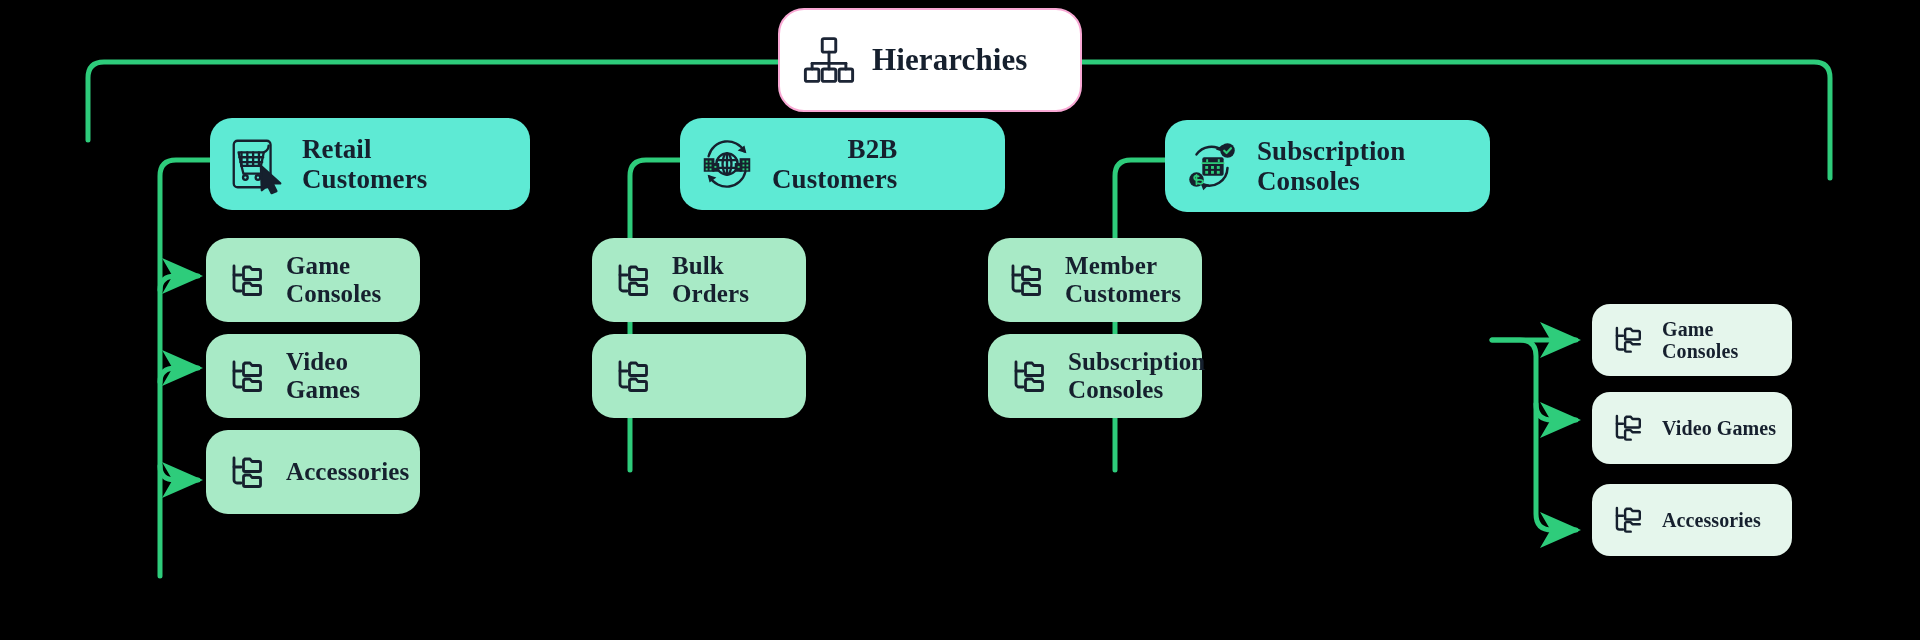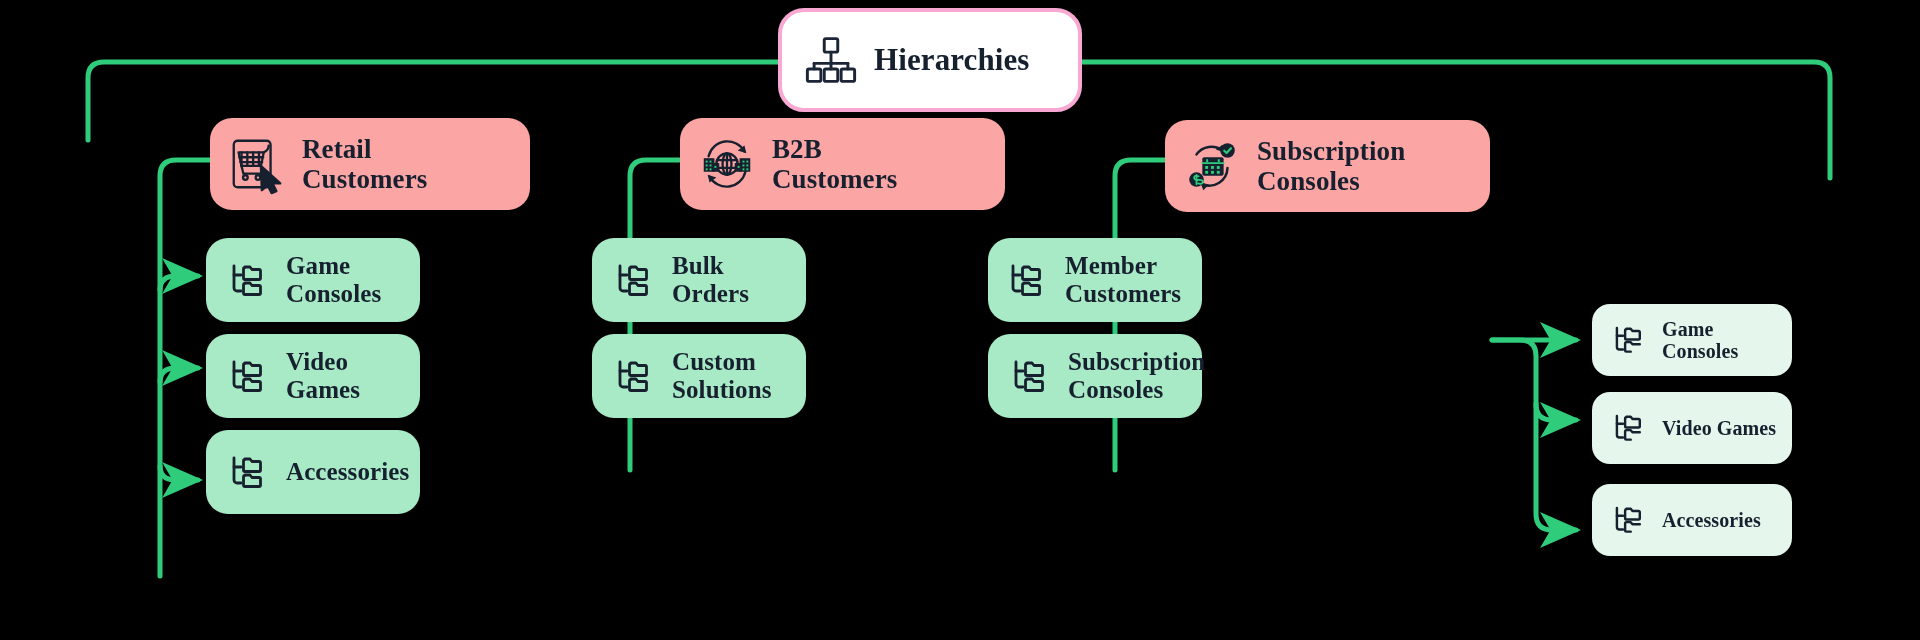--- a/index.html
+++ b/index.html
@@ -14,27 +14,27 @@
   .node{
     position:absolute;box-sizing:border-box;display:flex;align-items:center;
     border-radius:22px;color:#16202e;
   }
   .node .ico{flex:0 0 auto;display:flex;align-items:center;justify-content:center;}
   .node .lbl{font-weight:700;line-height:1.12;letter-spacing:.1px;}
 
   
   #title{
     left:778px;top:8px;width:304px;height:104px;
-    background:#ffffff;border:4px solid #f9a8d4;border-radius:26px;
+    background:#ffffff;border:2px solid #f9a8d4;border-radius:26px;
     padding-left:22px;gap:16px;z-index:5;
   }
   #title .lbl{font-size:31px;}
 
   
-  .lvl1{background:#fca5a5;height:92px;padding-left:16px;gap:14px;}
+  .lvl1{background:#5eead4;height:92px;padding-left:16px;gap:14px;}
   .lvl1 .lbl{font-size:27px;}
 
   
   .lvl2{background:#A8EAC6;height:84px;padding-left:20px;gap:16px;}
   .lvl2 .lbl{font-size:25px;}
 
   
   .lvl3{background:#E5F6EC;height:72px;padding-left:18px;gap:14px;border-radius:18px;}
   .lvl3 .lbl{font-size:20px;}
 
@@ -145,21 +145,21 @@
       <svg width="44" height="44" viewBox="0 0 44 44" fill="none" stroke="#16202E" stroke-width="2.8" stroke-linecap="round" stroke-linejoin="round">
         <path d="M8 8 v22 a3 3 0 0 0 3 3 h4"></path>
           <path d="M8 17 h7"></path>
         <path d="M19 9 h5 l2 2.5 h7 a1.5 1.5 0 0 1 1.5 1.5 v7 a1.5 1.5 0 0 1 -1.5 1.5 h-14 a1.5 1.5 0 0 1 -1.5 -1.5 v-9 a1.5 1.5 0 0 1 1.5 -1.5 z"></path>
         <path d="M19 25 h5 l2 2.5 h7 a1.5 1.5 0 0 1 1.5 1.5 v6 a1.5 1.5 0 0 1 -1.5 1.5 h-14 a1.5 1.5 0 0 1 -1.5 -1.5 v-8 a1.5 1.5 0 0 1 1.5 -1.5 z"></path>
       </svg>
     </span>
     <span class="lbl">Accessories</span>
   </div>
 
-  <div class="node lvl1" style="left:680px;top:118px;width:325px;">
+  <div class="node lvl1" style="left:680px;top:118px;width:325px;text-align:right;">
     <span class="ico">
       <svg width="62" height="62" viewBox="0 0 64 64" fill="none" stroke="#16202E" stroke-width="2.4" stroke-linecap="round" stroke-linejoin="round">
         <path d="M13 24 A20 20 0 0 1 50 19"></path>
         <path d="M52 21 L50 13 L43 18 Z" fill="#16202E" stroke="none"></path>
         <path d="M51 40 A20 20 0 0 1 14 45"></path>
         <path d="M12 43 L14 51 L21 46 Z" fill="#16202E" stroke="none"></path>
         <circle cx="32" cy="32" r="11"></circle>
         <ellipse cx="32" cy="32" rx="4.6" ry="11"></ellipse>
         <path d="M21.6 28 h20.8 M21.6 36 h20.8 M32 21 v22"></path>
         <g fill="#16202E" stroke="none">
@@ -206,24 +206,20 @@
 
   <div class="node lvl2" style="left:592px;top:334px;width:214px;">
     <span class="ico">
       <svg width="44" height="44" viewBox="0 0 44 44" fill="none" stroke="#16202E" stroke-width="2.8" stroke-linecap="round" stroke-linejoin="round">
         <path d="M8 8 v22 a3 3 0 0 0 3 3 h4"></path>
           <path d="M8 17 h7"></path>
         <path d="M19 9 h5 l2 2.5 h7 a1.5 1.5 0 0 1 1.5 1.5 v7 a1.5 1.5 0 0 1 -1.5 1.5 h-14 a1.5 1.5 0 0 1 -1.5 -1.5 v-9 a1.5 1.5 0 0 1 1.5 -1.5 z"></path>
         <path d="M19 25 h5 l2 2.5 h7 a1.5 1.5 0 0 1 1.5 1.5 v6 a1.5 1.5 0 0 1 -1.5 1.5 h-14 a1.5 1.5 0 0 1 -1.5 -1.5 v-8 a1.5 1.5 0 0 1 1.5 -1.5 z"></path>
       </svg>
     </span>
-    <span class="lbl">
-      <span>Custom</span><br>
-      <span>Solutions</span>
-    </span>
   </div>
 
   <div class="node lvl1" style="left:1165px;top:120px;width:325px;">
     <span class="ico">
       <svg width="62" height="62" viewBox="0 0 64 64" fill="none" stroke="#16202E" stroke-width="2.6" stroke-linecap="round" stroke-linejoin="round">
         <path d="M16 20 A19 19 0 0 1 43 16"></path>
         <path d="M45 18 L43 10 L36 15 Z" fill="#16202E" stroke="none"></path>
         <path d="M48 34 A19 19 0 0 1 22 51"></path>
         <path d="M20 49 L23 57 L29 51 Z" fill="#16202E" stroke="none"></path>
         <g fill="#16202E" stroke="none">

